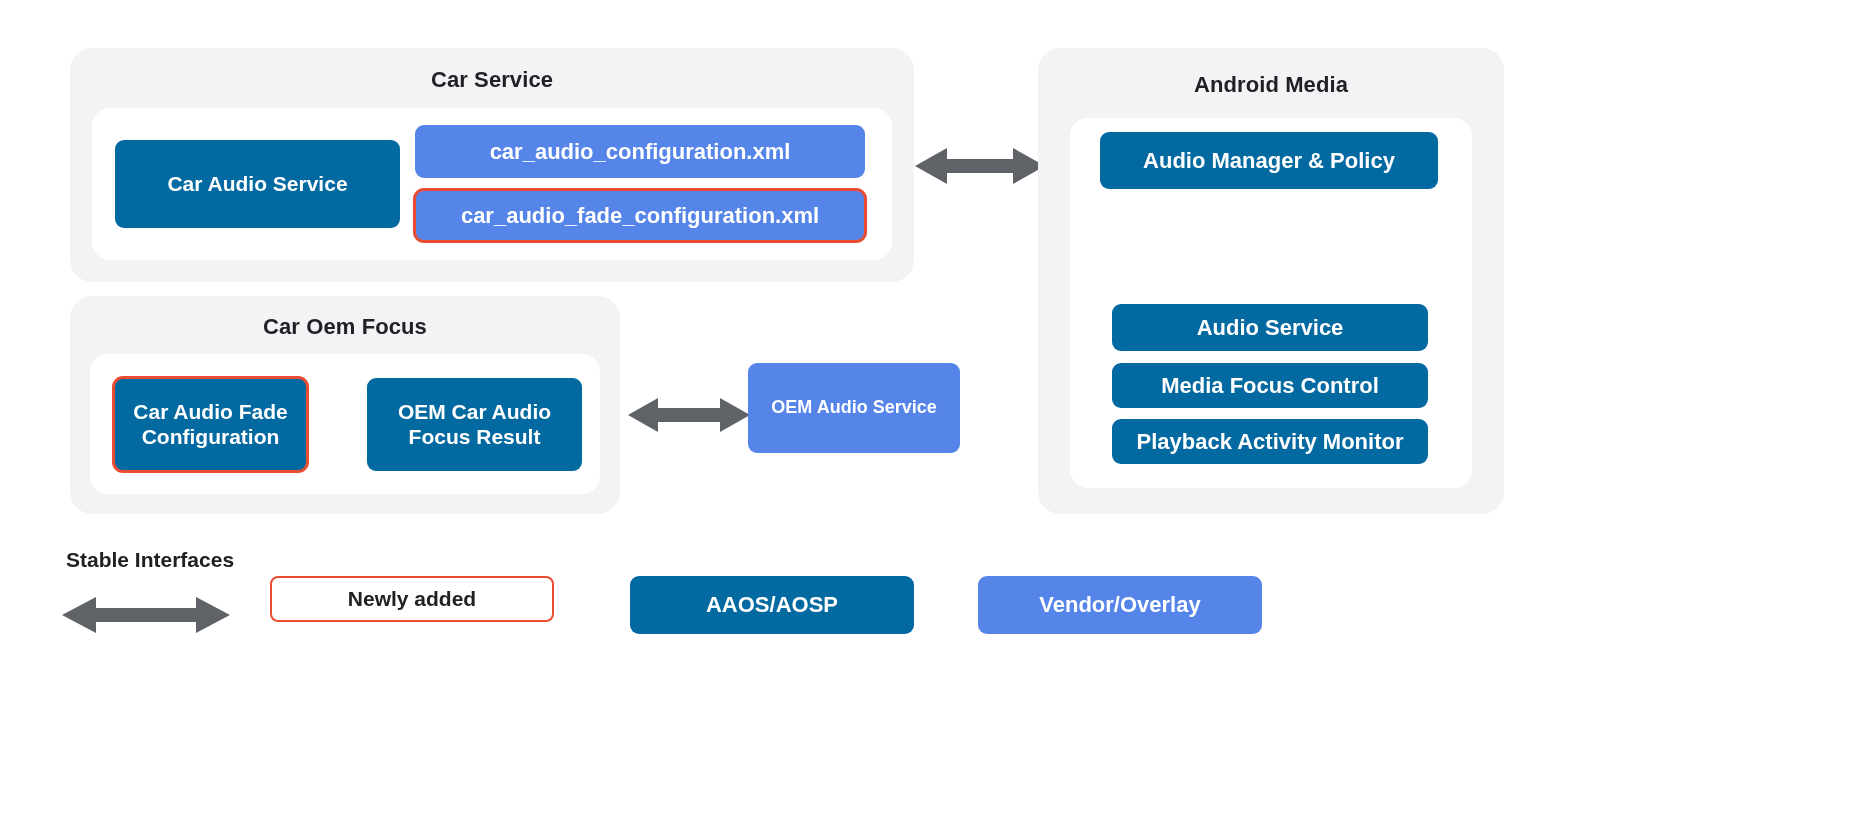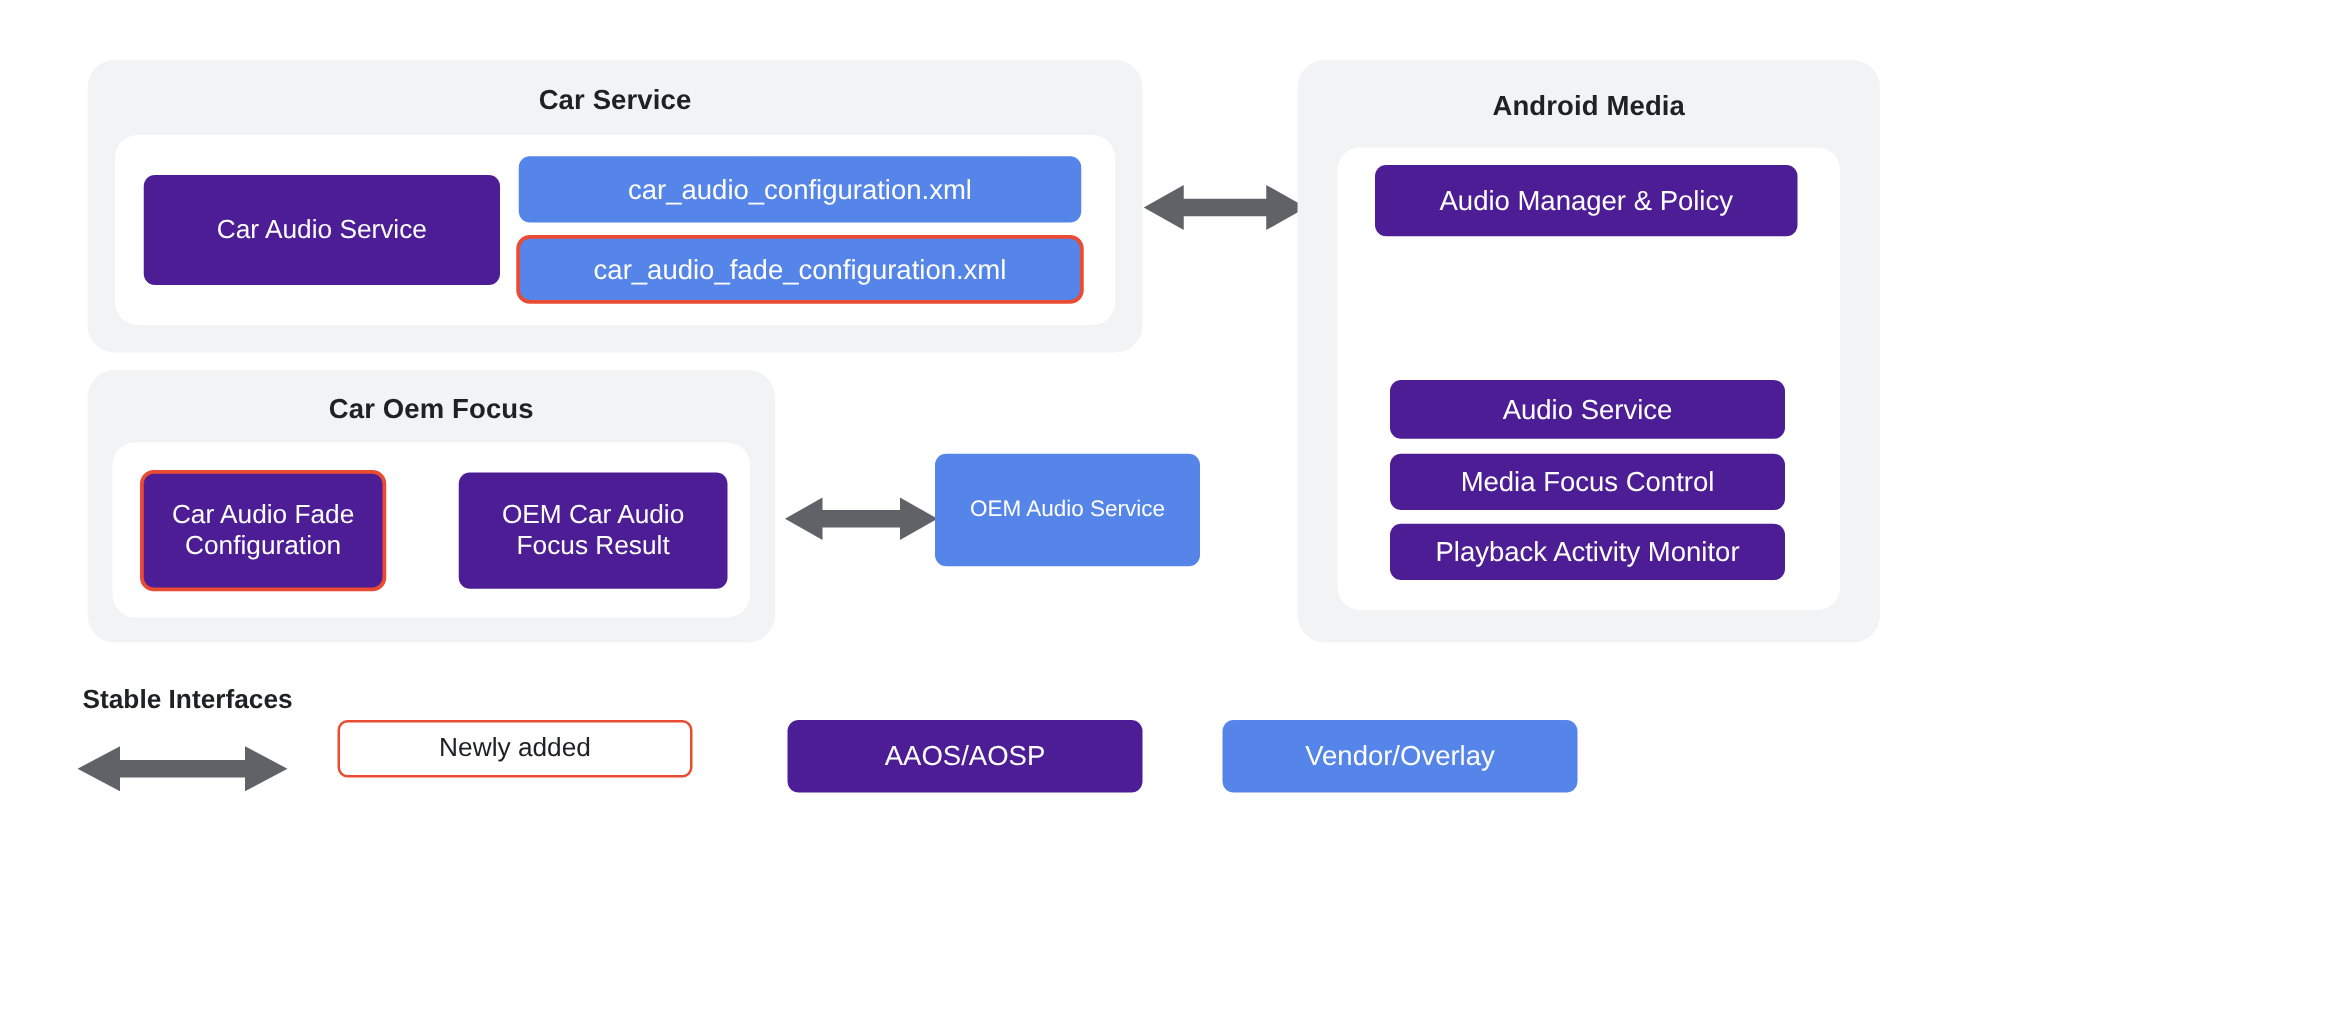--- a/index.html
+++ b/index.html
@@ -61,25 +61,25 @@
   
   .node {
     position: absolute;
     border-radius: 9px;
     box-sizing: border-box;
     display: flex;
     align-items: center;
     justify-content: center;
     text-align: center;
     color: #ffffff;
-    font-weight: normal;
+    font-weight: bold;
     line-height: 1.18;
     padding: 2px 8px;
   }
-  .node.green { background: #4c1d95; }
+  .node.green { background: #0369a1; }
   .node.blue  { background: #5585e8; }
   .node.highlight {
     border: 3px solid #ea4b33;
     border-radius: 11px;
   }
   .node.plain {
     background: #ffffff;
     color: #202124;
     border: 2px solid #ea4b33;
     border-radius: 8px;

